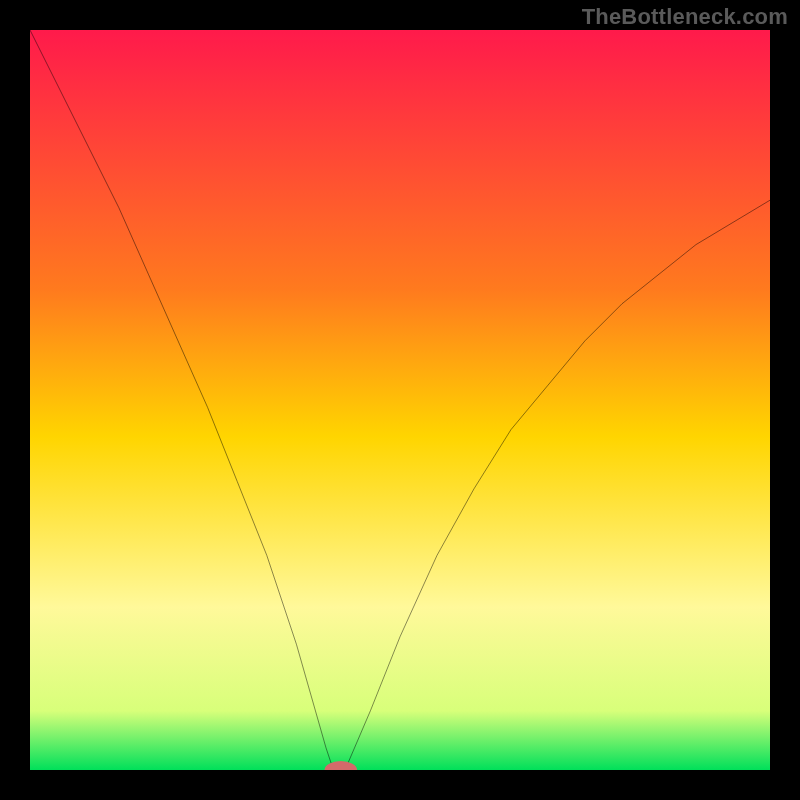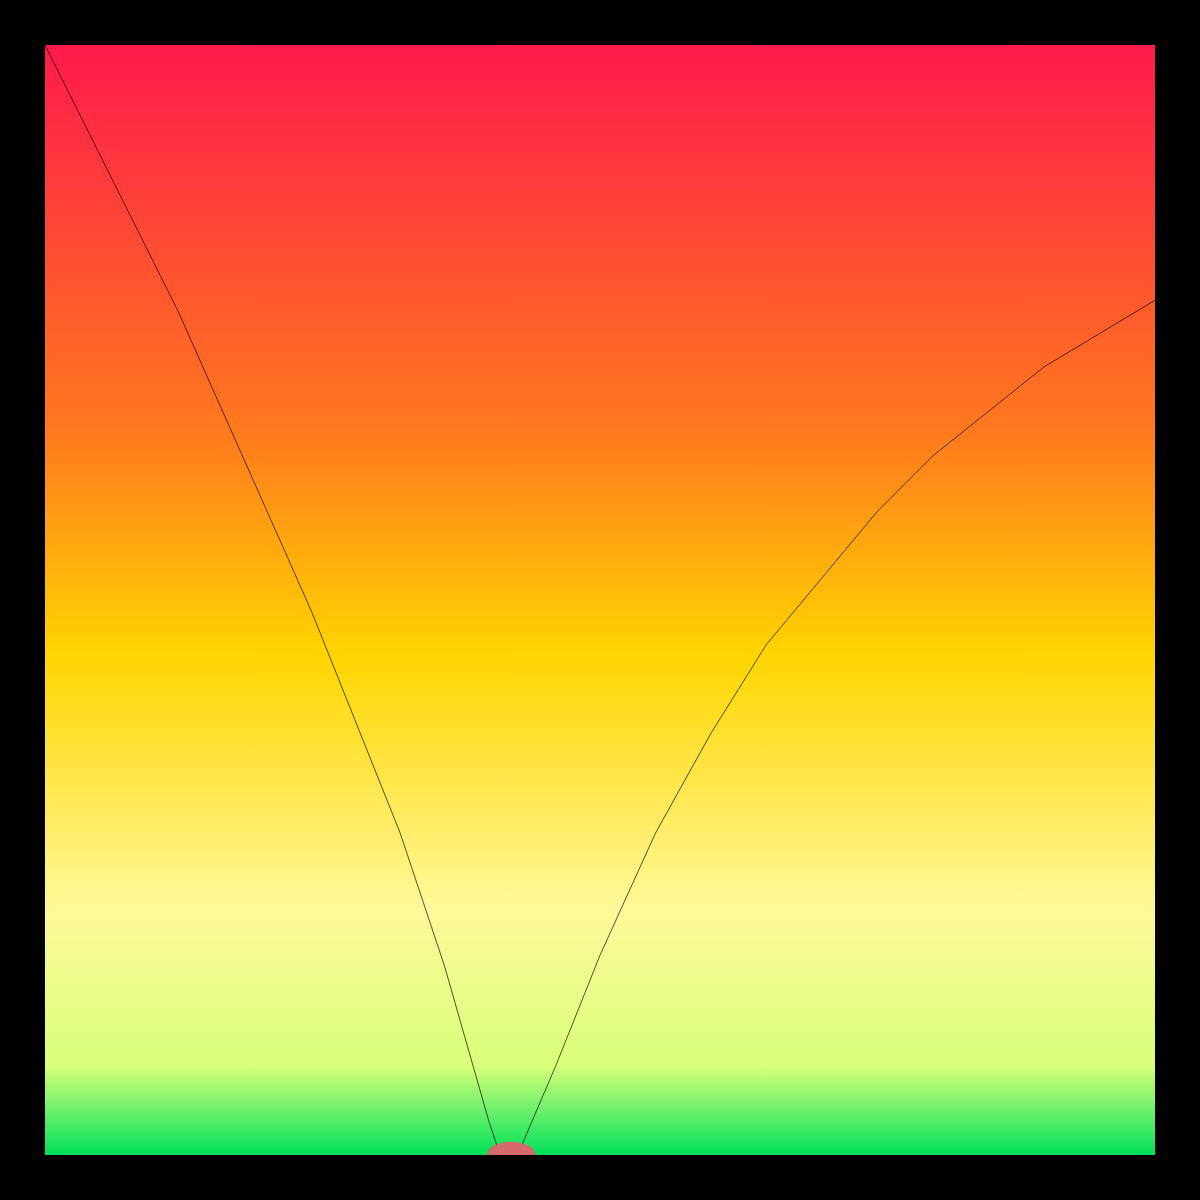--- a/index.html
+++ b/index.html
@@ -35,20 +35,21 @@
     left: 30px;
     width: 740px;
     height: 740px;
     display: block;
   }
 </style>
 </head>
 <body>
 
 <div class="frame">
+  <div class="watermark">TheBottleneck.com</div>
 
   <svg class="plot" viewBox="0 0 100 100" preserveAspectRatio="none">
     <defs>
       <linearGradient id="bg-grad" x1="0" y1="0" x2="0" y2="1">
           <stop offset="0%" stop-color="#ff1a4b"></stop>
           <stop offset="35%" stop-color="#ff7a1e"></stop>
           <stop offset="55%" stop-color="#ffd500"></stop>
           <stop offset="78%" stop-color="#fff99a"></stop>
           <stop offset="92%" stop-color="#d8ff7a"></stop>
           <stop offset="100%" stop-color="#00e05a"></stop>

